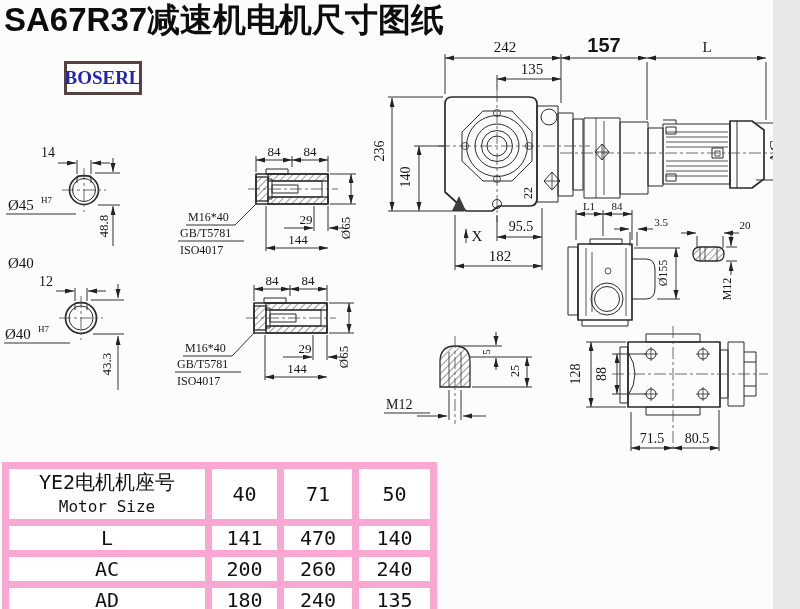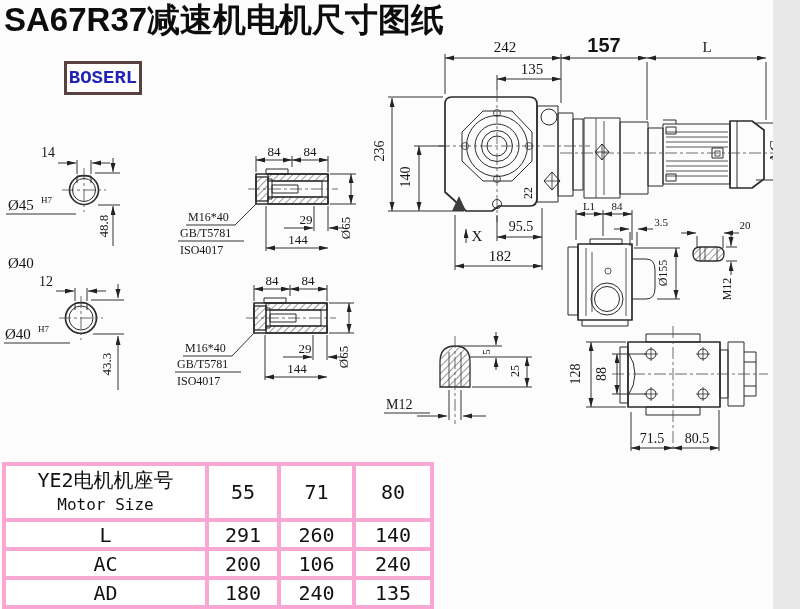--- a/index.html
+++ b/index.html
@@ -2,36 +2,36 @@
 <html><head>
 <meta charset="utf-8">
 <style>
   html,body{margin:0;padding:0;background:#e8e8e8;}
   .stage{position:relative;width:773px;height:609px;background:#fcfcfc;overflow:hidden;
          font-family:"Liberation Sans",sans-serif;}
   .title{position:absolute;left:4px;top:-2px;margin:0;font-size:33px;font-weight:bold;
          color:#0d0d0d;white-space:nowrap;}
   .logo{position:absolute;left:64px;top:61px;width:72px;height:28px;border:3px solid #5a4141;
         box-shadow:inset 0 0 0 2px #fff;display:flex;align-items:center;justify-content:center;background:#fff;}
-  .logo span{font-family:Liberation Mono, monospace;font-weight:bold;font-size:19px;color:#2323b8;}
+  .logo span{font-family:Liberation Serif, serif;font-weight:bold;font-size:19px;color:#2323b8;}
   svg{position:absolute;left:0;top:0;}
   svg text{fill:#161616;font-family:"Liberation Serif",serif;text-anchor:middle;font-size:13px;}
   .t11{font-size:11px;}.t12{font-size:12px;}.t14{font-size:14px;}.t15{font-size:15px;}
   .t9{font-size:9px;}
   .ts{text-anchor:start;}
   .tb{font-family:"Liberation Sans",sans-serif;font-weight:bold;font-size:20px;}
   .ol{fill:none;stroke:#2b2b2b;stroke-width:1.7;stroke-linejoin:round;}
   .tl{fill:none;stroke:#2b2b2b;stroke-width:1;stroke-linejoin:round;}
   .fl{fill:none;stroke:#2b2b2b;stroke-width:.8;}
   .dl{fill:none;stroke:#333;stroke-width:1;}
   .cl{fill:none;stroke:#4a4a4a;stroke-width:.8;stroke-dasharray:12 3 3 3;}
   .hl{fill:url(#h);stroke:#2b2b2b;stroke-width:1.3;}
   .tbl{position:absolute;left:2px;top:462px;border-collapse:collapse;table-layout:fixed;
        font-family:"DejaVu Sans Mono",monospace;color:#111;background:#fff;}
-  .tbl td{border:4px solid #f9a8d4;text-align:center;vertical-align:middle;padding:0;font-size:20px;}
+  .tbl td{border:7px solid #f9a8d4;text-align:center;vertical-align:middle;padding:0;font-size:20px;}
   .hdrcn{font-size:20px;line-height:26px;}
   .hdren{font-size:16px;line-height:24px;}
 </style>
 </head>
 <body>
 
 <div class="stage">
 
   <h1 class="title">SA67R37减速机电机尺寸图纸</h1>
   <div class="logo">
@@ -307,34 +307,34 @@
         <col style="width:72px">
         <col style="width:75px">
         <col style="width:78px">
       </colgroup>
     <tbody>
         <tr style="height:56px">
       <td>
         <div class="hdrcn">YE2电机机座号</div>
         <div class="hdren">Motor Size</div>
       </td>
-      <td>55</td>
+      <td>40</td>
       <td>71</td>
-      <td>80</td>
+      <td>50</td>
     </tr>
     <tr style="height:29px">
       <td>L</td>
-      <td>291</td>
-      <td>260</td>
+      <td>141</td>
+      <td>470</td>
       <td>140</td>
     </tr>
     <tr style="height:29px">
       <td>AC</td>
       <td>200</td>
-      <td>106</td>
+      <td>260</td>
       <td>240</td>
     </tr>
     <tr style="height:29px">
       <td>AD</td>
       <td>180</td>
       <td>240</td>
       <td>135</td>
     </tr>
   </tbody>
     </table>

